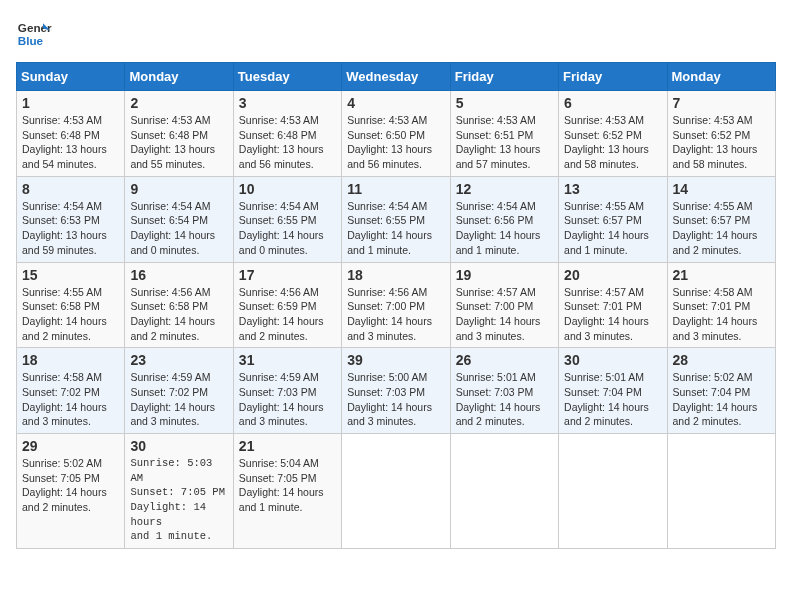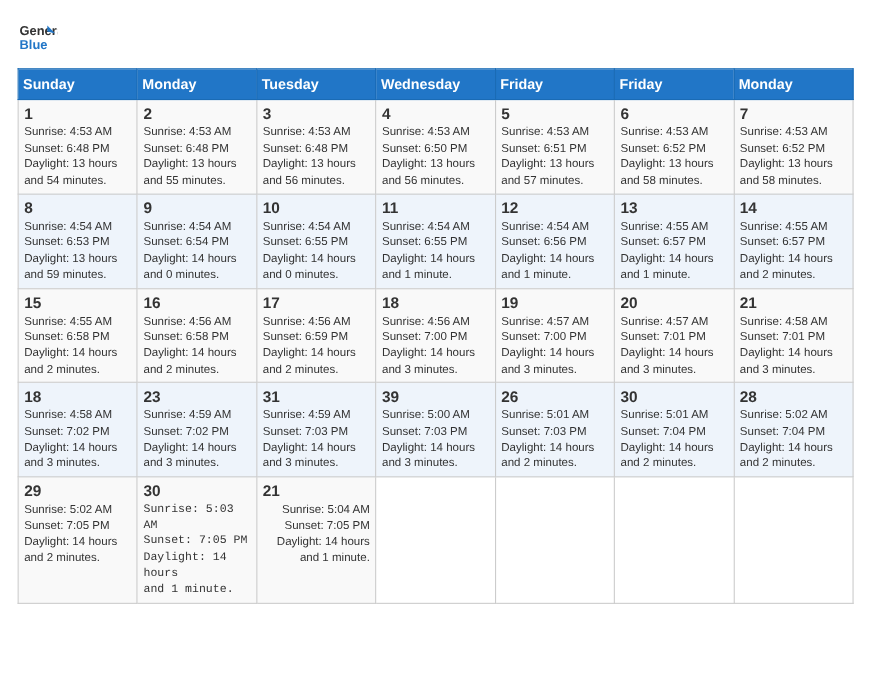--- a/index.html
+++ b/index.html
@@ -317,21 +317,21 @@
         </td>
         <td>
           <span class="day-num">30</span>
           <div class="day-info" style="white-space: pre-line; font-family: Liberation Mono, monospace;">Sunrise: 5:03 AM
 Sunset: 7:05 PM
 Daylight: 14 hours
 and 1 minute.</div>
         </td>
         <td>
           <span class="day-num">21</span>
-          <div class="day-info" style="white-space: pre-line; text-align: right;">Sunrise: 5:04 AM
+          <div class="day-info" style="white-space: pre-line;">Sunrise: 5:04 AM
 Sunset: 7:05 PM
 Daylight: 14 hours
 and 1 minute.</div>
         </td>
         <td class="empty-cell"></td>
         <td class="empty-cell"></td>
         <td class="empty-cell"></td>
         <td class="empty-cell"></td>
       </tr>
     </tbody>

